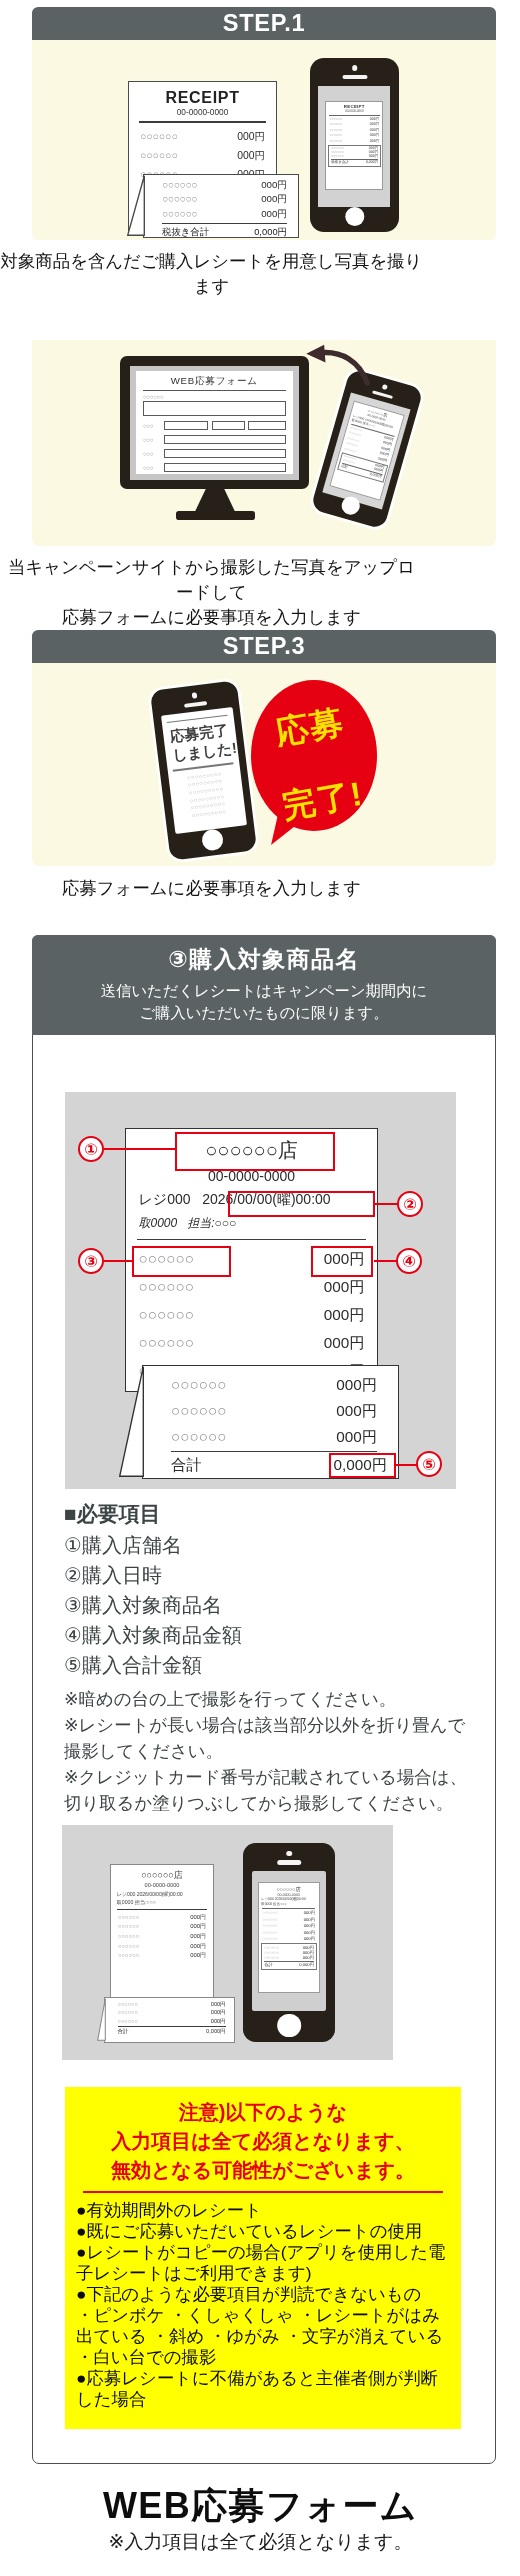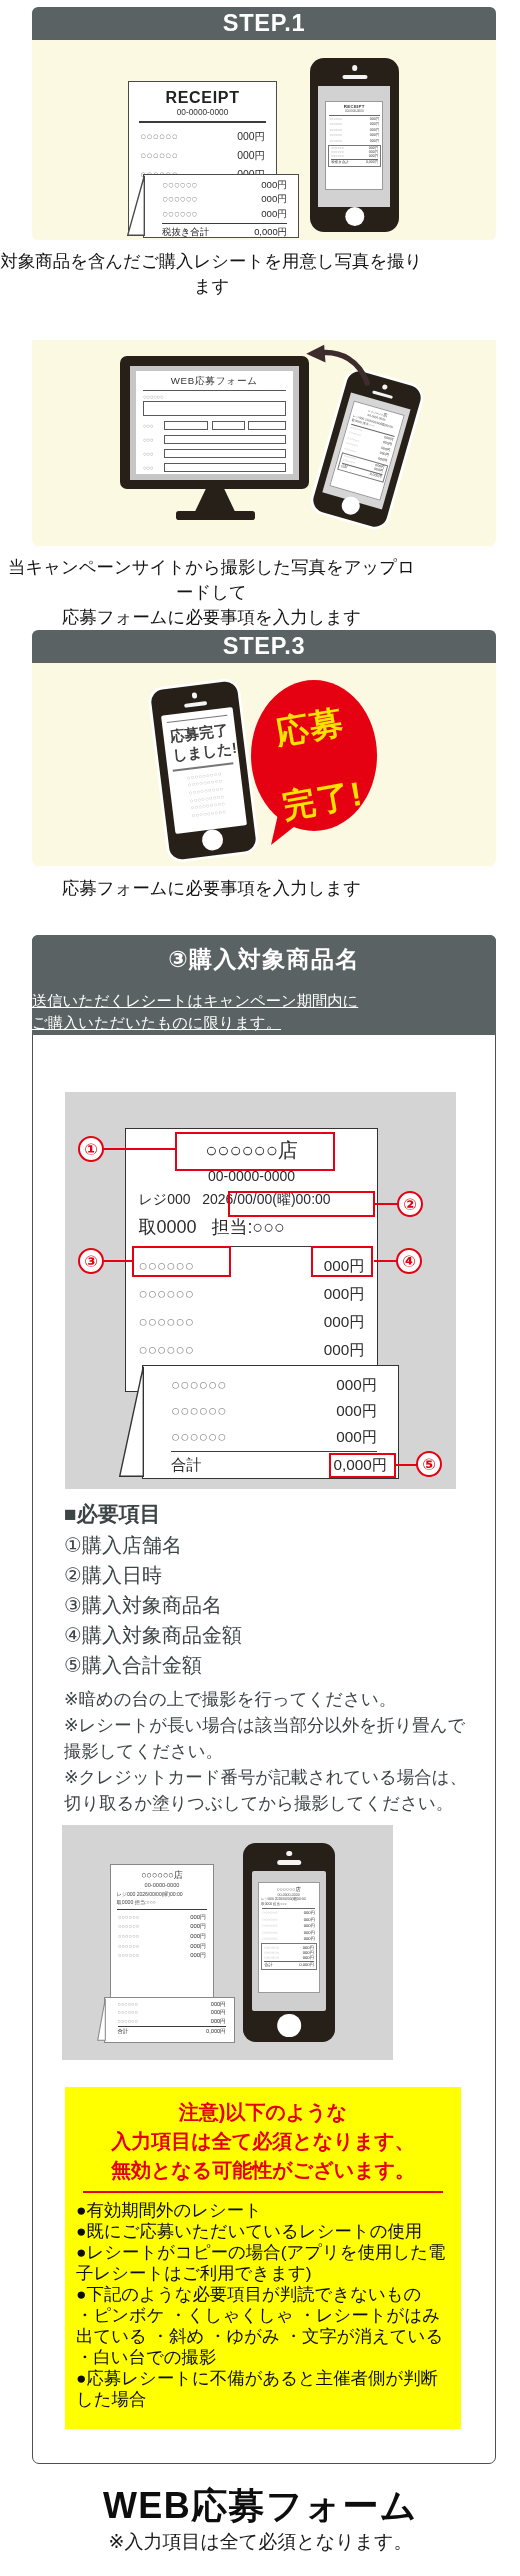--- a/index.html
+++ b/index.html
@@ -300,34 +300,34 @@
   </div>
   <div style="position:absolute;left:271px;top:810px;width:32px;height:35px;background:#e50012;
        clip-path:polygon(0 100%,25% 0,100% 28%);z-index:1;"></div>
   <div class="caption" style="top:876px;">応募フォームに必要事項を入力します</div>
 
   <div style="position:absolute;left:32px;top:935px;width:464px;height:1529px;background:#fff;
        border:1.4px solid #4f4f4f;border-radius:7px;z-index:0;"></div>
   <div style="position:absolute;left:32px;top:935px;width:464px;height:100px;background:var(--bar);
        border-radius:5.6px 5.6px 0 0;z-index:1;">
     <div style="text-align:center;color:#fff;font-size:23px;font-weight:bold;padding-top:9px;letter-spacing:1.4px;">③購入対象商品名</div>
-    <div class="pre" style="color:#fff;font-size:15.3px;line-height:22px;margin-top:15px;text-decoration:underline;">送信いただくレシートはキャンペーン期間内に
+    <div class="pre" style="text-align:center;color:#fff;font-size:15.3px;line-height:22px;margin-top:5px;">送信いただくレシートはキャンペーン期間内に
 ご購入いただいたものに限ります。</div>
   </div>
 
   <div style="position:absolute;left:65px;top:1092px;width:391px;height:397px;background:var(--illus);z-index:1;"></div>
 
   <div class="rcpt" style="left:125px;top:1128px;width:253px;height:264px;border:1.4px solid #333;z-index:2;">
     <div style="text-align:center;font-size:20px;color:#2a2a2a;margin-top:8.3px;">○○○○○○店</div>
     <div style="text-align:center;font-size:14px;color:#2a2a2a;margin-top:4.2px;">00-0000-0000</div>
     <div style="font-size:14px;color:#2a2a2a;margin:7px 0 0 12.5px;">
       <span>レジ000</span>&nbsp;&nbsp;
       <span>2026/00/00(曜)00:00</span>
     </div>
-    <div style="font-size:18px;color:#2a2a2a;margin:5.6px 0 0 12.5px;">
+    <div style="font-size:12px;color:#2a2a2a;margin:5.6px 0 0 12.5px;font-style:italic;">
       <span>取0000</span>&nbsp;&nbsp;
       <span>担当:○○○</span>
     </div>
     <div class="hr" style="height:1.4px;margin:7px 11px 0 11px;"></div>
     <div style="margin:4.2px 12.5px 0 12.5px;">
       <div class="rrow" style="font-size:15.3px;line-height:28px;">
         <span class="circ" style="color:#8f8f8f;">○○○○○○</span>
         <span class="prc">000円</span>
       </div>
     <div class="rrow" style="font-size:15.3px;line-height:28px;">

